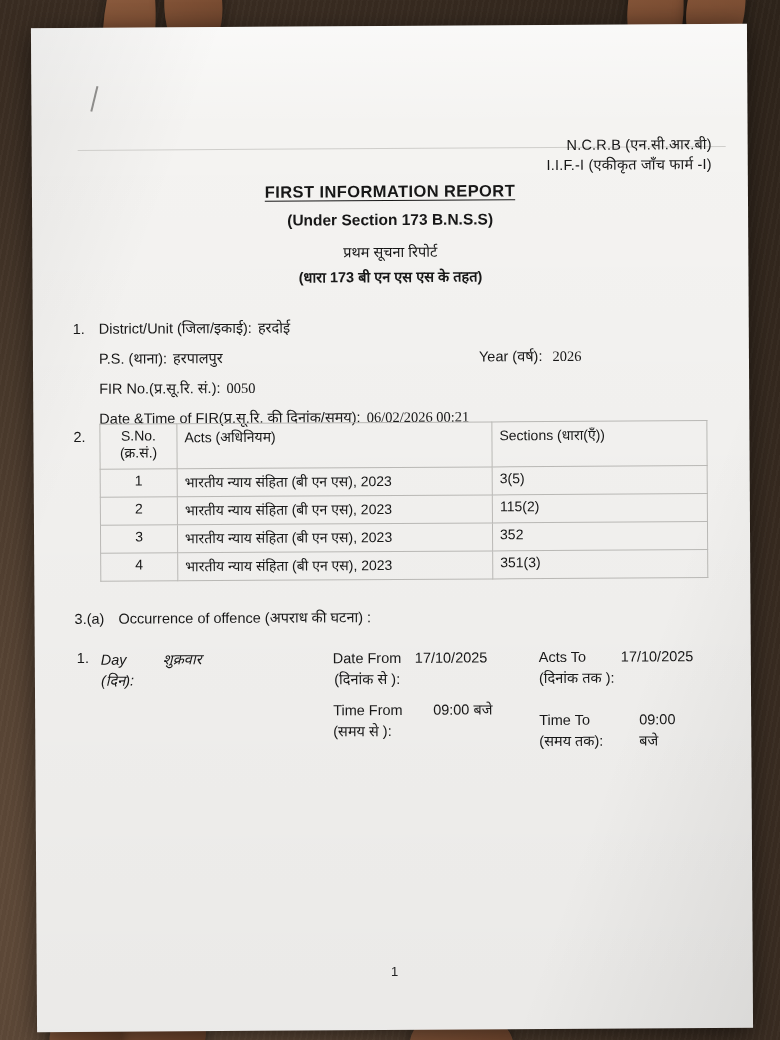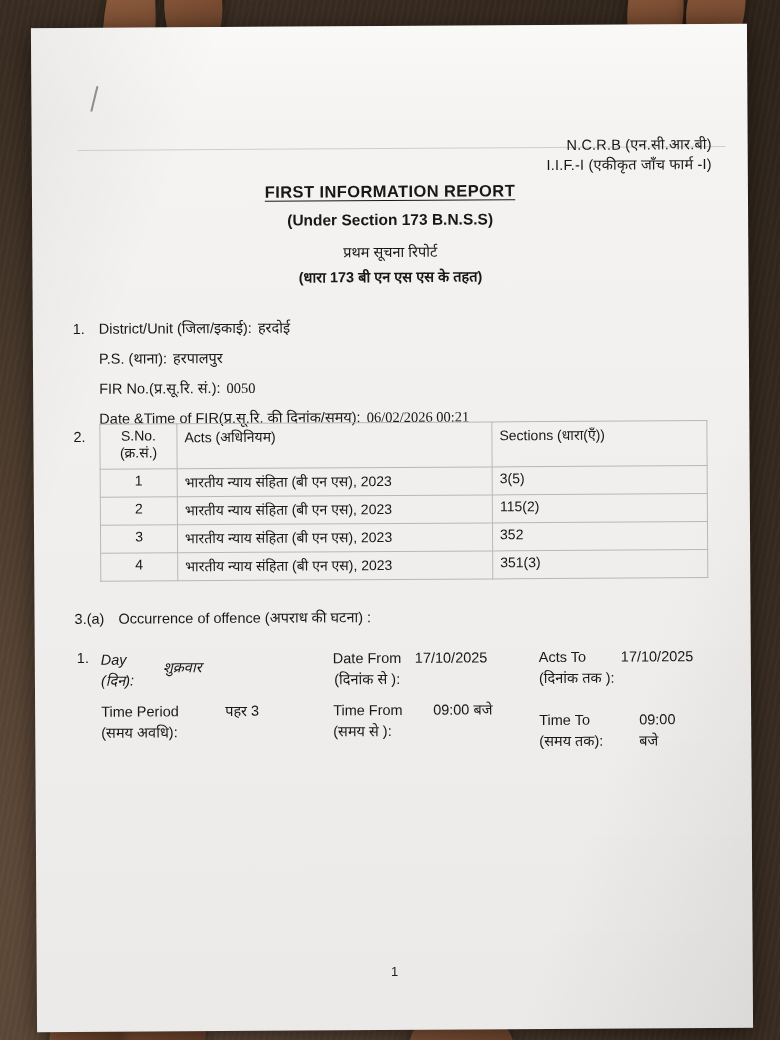--- a/index.html
+++ b/index.html
@@ -252,20 +252,24 @@
 
     <div class="sec1">
       <span class="num">1.</span>
 
       <div class="row-line">
         <span class="lbl">District/Unit (जिला/इकाई):</span><span class="val">हरदोई</span>
       </div>
 
       <div class="row-line">
         <span class="lbl">P.S. (थाना):</span><span class="val">हरपालपुर</span>
+        <span class="year-wrap">
+          <span>Year (वर्ष):</span>
+          <span class="val">2026</span>
+        </span>
       </div>
 
       <div class="row-line">
         <span class="lbl">FIR No.(प्र.सू.रि. सं.):</span><span class="val">0050</span>
       </div>
 
       <div class="row-line">
         <span class="lbl">Date &amp;Time of FIR(प्र.सू.रि. की दिनांक/समय):</span><span class="val">06/02/2026  00:21</span>
       </div>
     </div>
@@ -312,42 +316,37 @@
     </div>
 
     <div class="occ">
 
       <div class="occ-row">
         <span class="dayidx">1.</span>
 
         <div class="occ-cell" style="left:0;font-style:italic;">
           <span class="k">Day</span>
           <span class="k2">(दिन):</span>
-          <span class="v" style="left:62px; top:8px;">शुक्रवार</span>
+          <span class="v" style="left:62px; top:0;">शुक्रवार</span>
         </div>
 
         <div class="occ-cell" style="left:232px;text-align:center;">
           <span class="k">Date From</span>
           <span class="k2">(दिनांक से ):</span>
           <span class="v" style="left:82px; top:0;">17/10/2025</span>
         </div>
 
         <div class="occ-cell" style="left:438px;">
           <span class="k">Acts To</span>
           <span class="k2">(दिनांक तक ):</span>
           <span class="v" style="left:82px; top:0;">17/10/2025</span>
         </div>
       </div>
 
       <div class="occ-row">
-        <div class="occ-cell" style="left:0;">
-          <span class="k">Time Period</span>
-          <span class="k2">(समय अवधि):</span>
-          <span class="v" style="left:124px; top:0;">पहर 3</span>
-        </div>
 
         <div class="occ-cell" style="left:232px;">
           <span class="k">Time From</span>
           <span class="k2">(समय से ):</span>
           <span class="v" style="left:100px; top:0;">09:00 बजे</span>
         </div>
 
         <div class="occ-cell" style="left:438px;margin-top:11px;">
           <span class="k">Time To</span>
           <span class="k2">(समय तक):</span>

